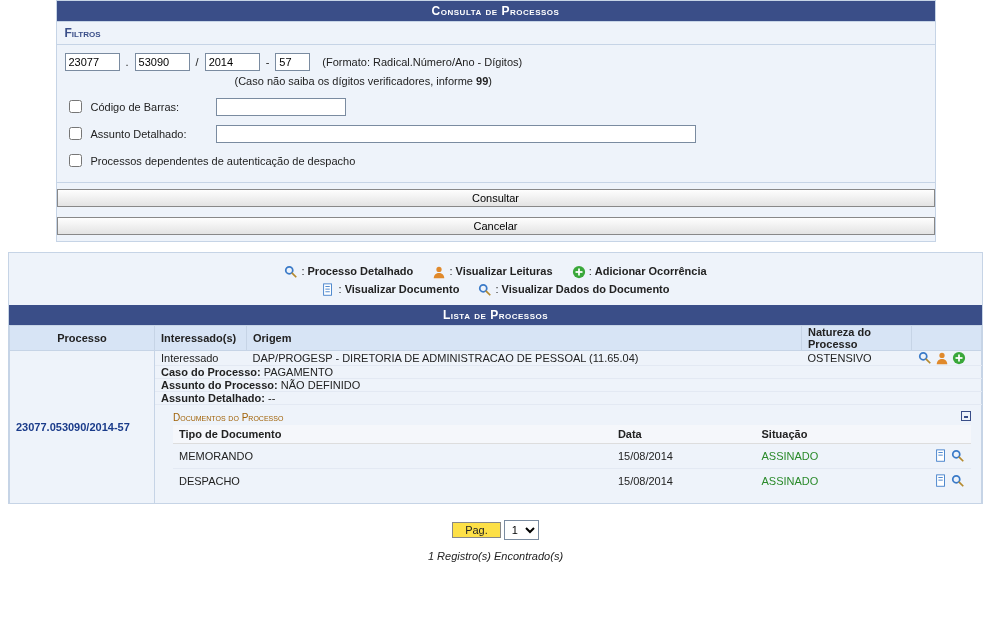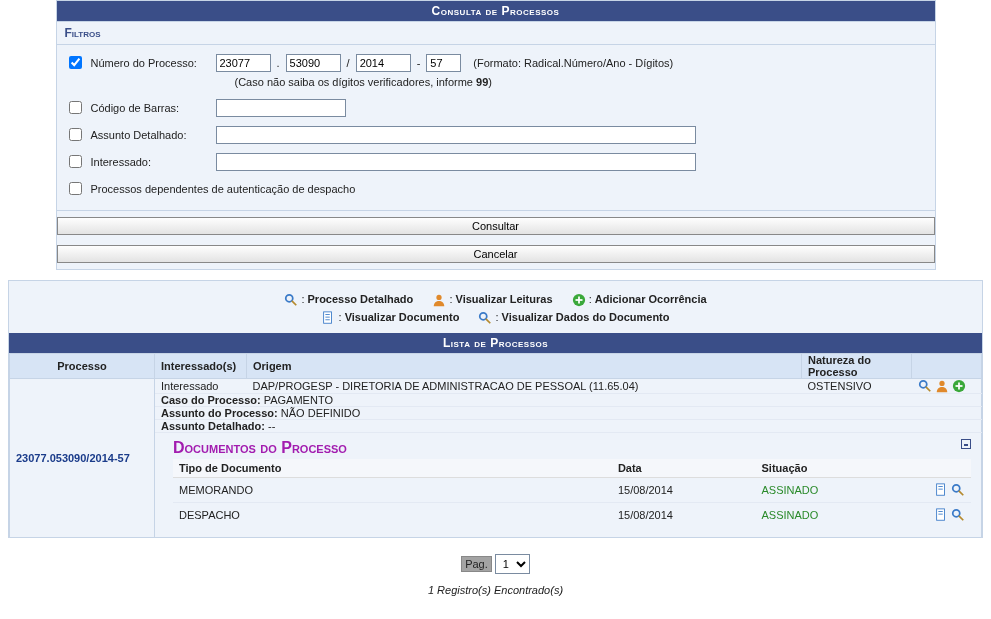--- a/index.html
+++ b/index.html
@@ -101,58 +101,54 @@
     vertical-align: middle;
     border-right: 1px solid #c6d4e6;
   }
   .lbl { font-weight: bold; }
   .origem-cell { width: 555px; }
   .natureza-cell { width: 110px; }
   .act-cell { width: 70px; white-space: nowrap; text-align:center; }
   .inner-row td { border-top: 1px solid #e3e9f3; }
   .docs-title {
     font-variant: small-caps;
-    color: #a21caf;
-    font-weight: bold;
-    font-size: 16px;
+    color: #a16207;
+    font-weight: normal;
+    font-size: 10px;
   }
   table.docs {
     width: 100%;
     border-collapse: collapse;
     margin-top: 2px;
   }
   table.docs th {
     text-align: left;
     font-weight: bold;
     padding: 3px 6px;
     background: #f5f7fb;
     border-bottom: 1px solid #ddd;
   }
   table.docs td { padding: 5px 6px; }
   .assinado { color: #2a8a2a; font-weight: normal; }
   .pager { text-align: center; padding: 16px 0 4px; }
   .pager select { font: inherit; }
-  .pager-label { border:1px solid #888; padding:1px 3px; display:inline-block; background:#a3a3a3;}
+  .pager-label { border:1px solid #888; padding:1px 12px; display:inline-block; background:#fde047;}
   .found { text-align:center; font-style: italic; padding: 6px 0 20px; }
   .collapse-btn { float:right; width:10px;height:10px; border:1px solid #3a4e88; position:relative; cursor:pointer;}
   .collapse-btn::after { content:""; position:absolute; left:2px; right:2px; top:4px; height:2px; background:#3a4e88;}
 </style>
 </head>
 <body>
 
 <div class="wrap">
   <div class="panel">
     <div class="panel-title">Consulta de Processos</div>
     <div class="filtros-title">Filtros</div>
     <div class="filter-body">
       <div class="filter-line">
-        <div class="filter-label">
-          <input type="checkbox" checked="" style="">
-          <span>Número do Processo:</span>
-        </div>
         <input type="text" class="num-sm" value="23077" style="">
         <span>.</span>
         <input type="text" class="num-sm" value="53090" style="">
         <span>/</span>
         <input type="text" class="num-sm" value="2014" style="">
         <span>-</span>
         <input type="text" class="num-sm" style="width: 35px;" value="57">
         <span style="margin-left:6px;">(Formato: Radical.Número/Ano - Dígitos)</span>
       </div>
       <div class="hint">
@@ -162,27 +158,20 @@
         <div class="filter-label">
           <input type="checkbox" style="">
           <span>Código de Barras:</span>
         </div>
         <input type="text" class="wide" style="">
       </div>
       <div class="filter-line">
         <div class="filter-label">
           <input type="checkbox" style="">
           <span>Assunto Detalhado:</span>
-        </div>
-        <input type="text" class="xl" style="">
-      </div>
-      <div class="filter-line">
-        <div class="filter-label">
-          <input type="checkbox" style="">
-          <span>Interessado:</span>
         </div>
         <input type="text" class="xl" style="">
       </div>
       <div class="filter-line">
         <div class="filter-label" style="width:auto;">
           <input type="checkbox" style="">
           <span>Processos dependentes de autenticação de despacho</span>
         </div>
       </div>
     </div>

